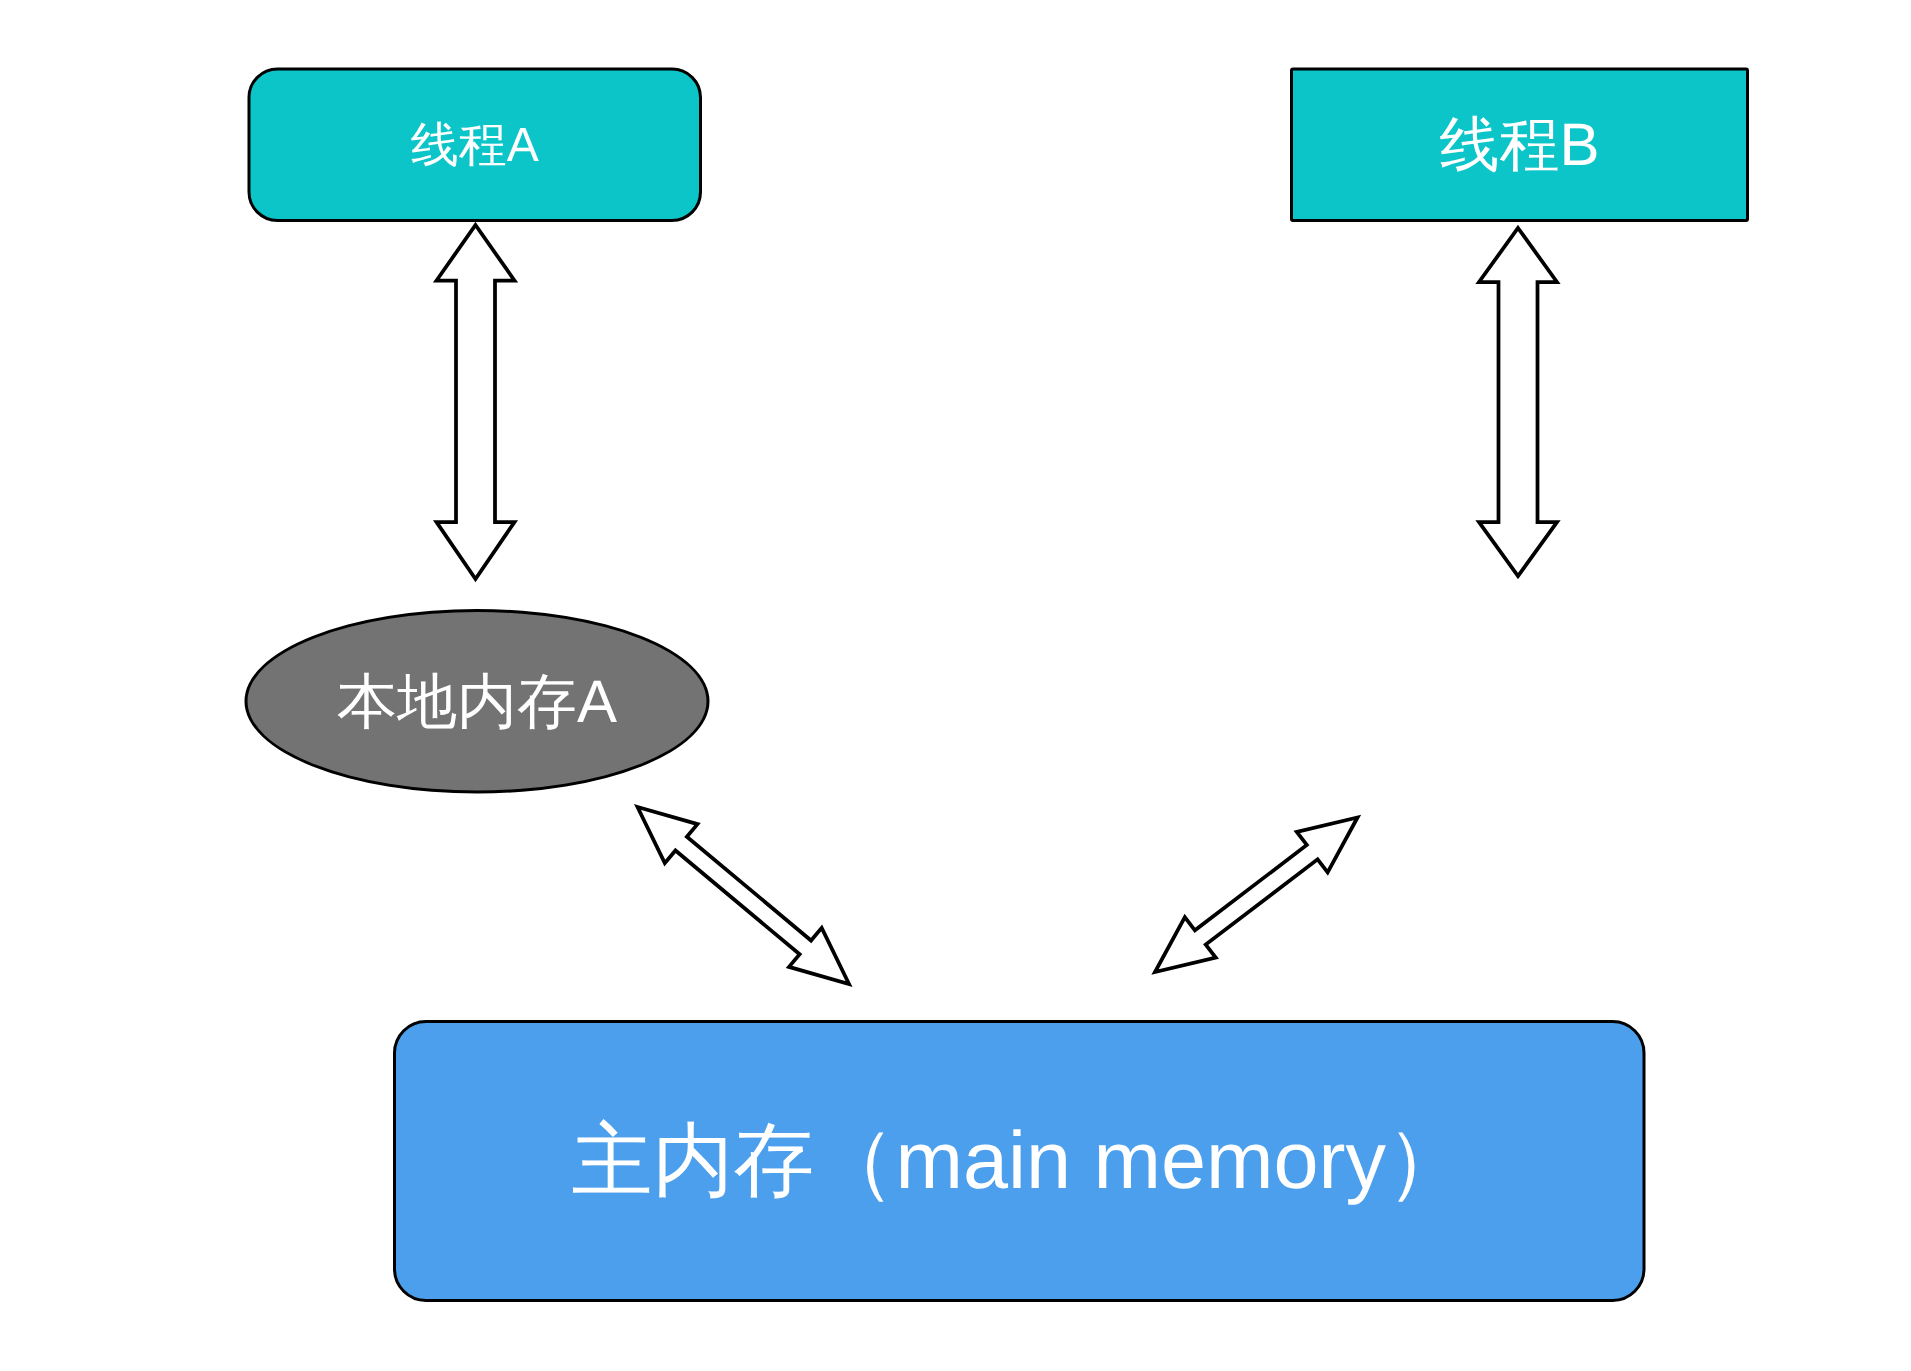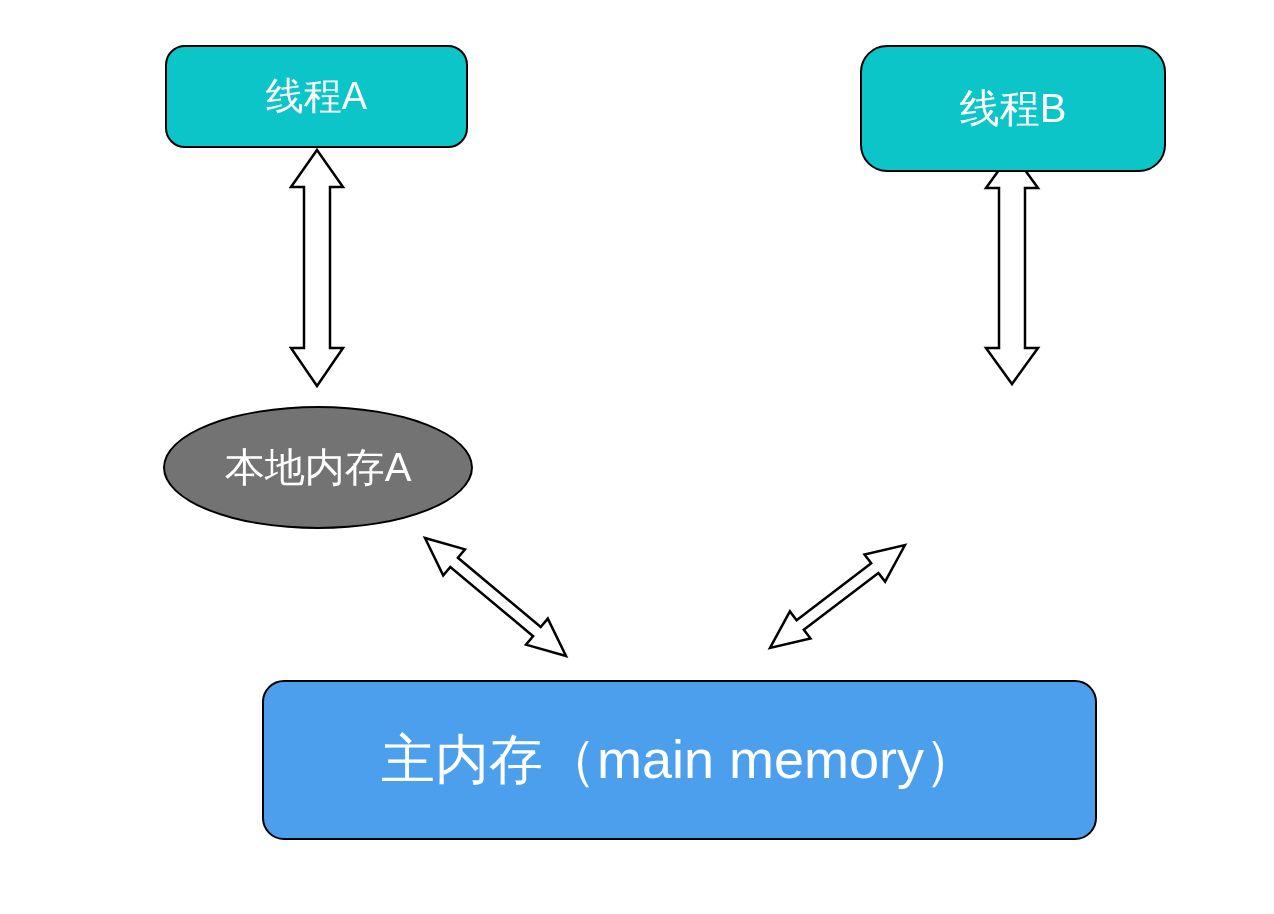--- a/index.html
+++ b/index.html
@@ -35,43 +35,43 @@
     box-sizing: border-box;
     border: 2.5px solid #000000;
     color: #ffffff;
     text-align: center;
     white-space: nowrap;
   }
   .node-thread-a {
     left: 165px; top: 45px;
     width: 303px; height: 103px;
     border-radius: 20px;
-    font-size: 38px;
+    font-size: 32px;
   }
   .node-thread-b {
     left: 860px; top: 45px;
-    width: 306px; height: 127px;
-    border-radius: 27px;
+    width: 306px; height: 103px;
+    border-radius: 2px;
     font-size: 40px;
   }
   .node-local-a {
     left: 163px; top: 406px;
     width: 310px; height: 123px;
     border-radius: 50%;
     font-size: 40px;
   }
   .node-local-b {
     left: 855px; top: 406px;
     width: 315px; height: 123px;
     border-radius: 50%;
     font-size: 40px;
   }
   .node-main {
     left: 262px; top: 680px;
-    width: 835px; height: 160px;
+    width: 835px; height: 188px;
     border-radius: 22px;
     font-size: 54px;
   }
 </style>
 </head>
 <body>
 
 <div class="canvas" style="background-color: rgb(255, 255, 255);">
 
   <svg class="arrows-layer" viewBox="0 0 1274 914" xmlns="http://www.w3.org/2000/svg">

